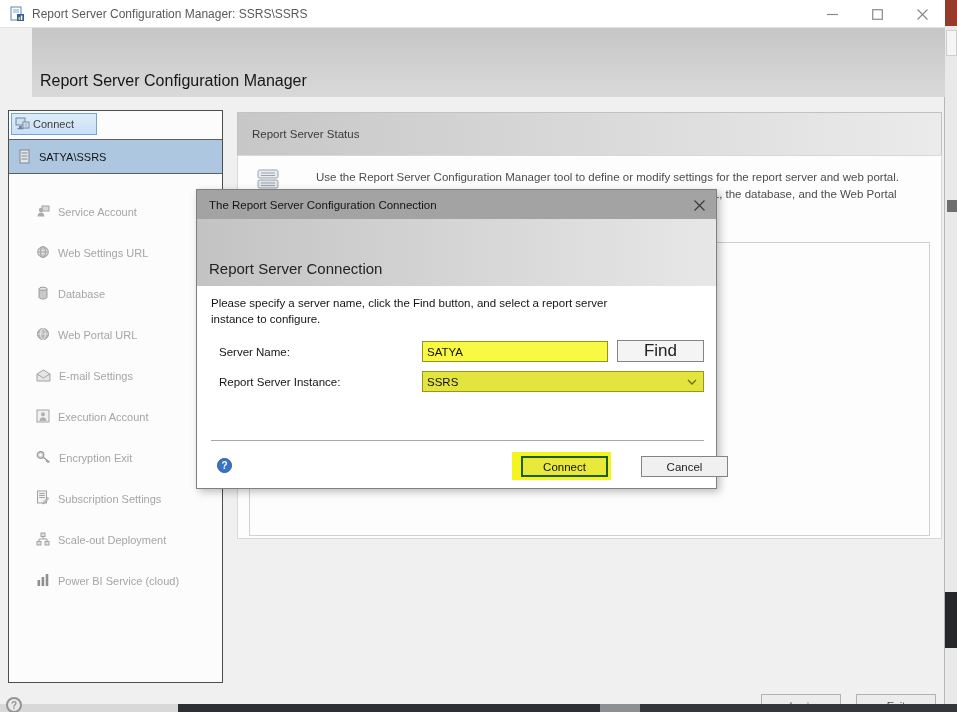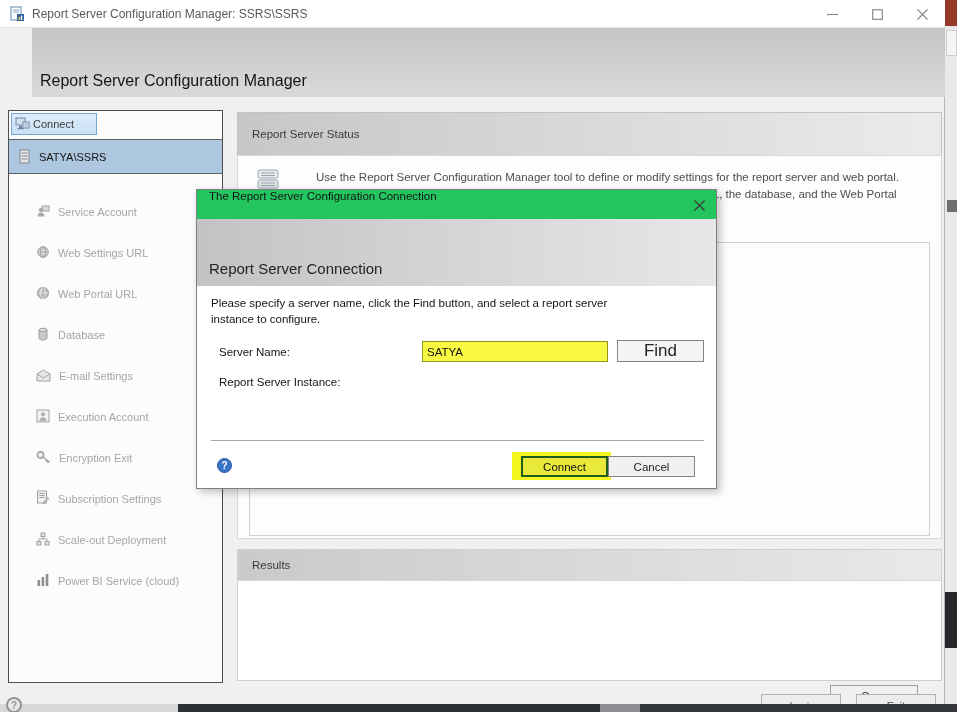--- a/index.html
+++ b/index.html
@@ -50,36 +50,36 @@
 
   
   .sliver { position:absolute; left:945px; top:0; width:12px; height:712px; background:#e9e9e9; z-index:5; }
   .sliver .seg-red { position:absolute; left:0; top:0; width:12px; height:26px; background:#973a2a; }
   .sliver .seg-tab { position:absolute; left:1px; top:30px; width:11px; height:26px; background:#f5f5f5; border:1px solid #cfcfcf; }
   .sliver .seg-dark1 { position:absolute; left:2px; top:200px; width:10px; height:12px; background:#6e6e6e; }
   .sliver .seg-black { position:absolute; left:0; top:592px; width:12px; height:56px; background:#26272a; }
 
   
   .dialog { position:absolute; left:196px; top:189px; width:521px; height:300px; background:#ffffff; border:1px solid #7f7f7f; box-shadow:3px 3px 8px rgba(0,0,0,.25); z-index:30; }
-  .dlg-titlebar { position:relative; height:29px; background:#22c55e; display:flex; align-items:flex-start; padding-left:12px; font-size:11.5px; color:#151515; }
+  .dlg-titlebar { position:relative; height:29px; background:#a3a3a3; display:flex; align-items:center; padding-left:12px; font-size:11.5px; color:#151515; }
   .dlg-close { position:absolute; right:9px; top:7px; width:16px; height:16px; display:flex; align-items:center; justify-content:center; }
   .dlg-banner { position:relative; height:67px; background:linear-gradient(to right,#c3c3c3,#e7e7e7); }
   .dlg-heading { position:absolute; left:12px; bottom:9px; font-size:15px; color:#232323; }
   .dlg-body { position:relative; height:204px; font-size:11.5px; color:#141414; }
   .dlg-instruction { position:absolute; left:14px; top:9px; line-height:16px; }
   .fld-label-server { position:absolute; left:22px; top:60px; }
   .fld-label-instance { position:absolute; left:22px; top:90px; }
   .server-input { position:absolute; left:225px; top:55px; width:186px; height:21px; background:#f9f943; border:1px solid #92921f; font-family:"Liberation Sans",sans-serif; font-size:11.5px; color:#101010; padding-left:4px; }
   .find-btn { position:absolute; left:420px; top:54px; width:87px; height:22px; background:#f4f4f4; border:1px solid #848484; font-size:17px; color:#222; display:flex; align-items:center; justify-content:center; }
   .instance-dd { position:absolute; left:225px; top:85px; width:282px; height:21px; background:#e4e43e; border:1px solid #97971f; display:flex; align-items:center; justify-content:space-between; padding:0 6px 0 4px; font-size:11.5px; color:#101010; }
   .dlg-sep { position:absolute; left:14px; top:154px; width:493px; height:1px; background:#a6a6a6; }
   .dlg-help { position:absolute; left:20px; top:172px; width:15px; height:15px; border-radius:50%; background:#3973c6; border:1px solid #2a5ca3; color:#fff; font-size:10px; font-weight:bold; display:flex; align-items:center; justify-content:center; }
   .connect-highlight { position:absolute; left:315px; top:166px; width:99px; height:28px; background:#f4f41e; }
   .connect-dlg-btn { position:absolute; left:324px; top:170px; width:87px; height:21px; background:#e9e93c; border:2px solid #1f5c20; font-size:11.5px; color:#0e0e0e; display:flex; align-items:center; justify-content:center; }
-  .cancel-btn { position:absolute; left:411px; top:170px; width:87px; height:21px; background:#f0f0f0; border:1px solid #848484; font-size:11.5px; color:#222; display:flex; align-items:center; justify-content:center; }
+  .cancel-btn { position:absolute; left:444px; top:170px; width:87px; height:21px; background:#f0f0f0; border:1px solid #848484; font-size:11.5px; color:#222; display:flex; align-items:center; justify-content:center; }
 </style>
 </head>
 <body>
 
 <div class="win">
 
   <div class="titlebar">
     <svg class="app-icon" viewBox="0 0 16 16">
       <rect x="2" y="1" width="10" height="13" fill="#ffffff" stroke="#5b87b0" stroke-width="1"></rect>
       <line x1="4" y1="4" x2="10" y2="4" stroke="#7da7cc" stroke-width="1"></line>
@@ -149,33 +149,33 @@
           <circle cx="7" cy="7" r="5.3" fill="#e0e0e0" stroke="#a2a2a2"></circle>
           <ellipse cx="7" cy="7" rx="2.4" ry="5.3" fill="none" stroke="#a2a2a2"></ellipse>
           <line x1="1.7" y1="7" x2="12.3" y2="7" stroke="#a2a2a2"></line>
           <line x1="2.5" y1="4" x2="11.5" y2="4" stroke="#a2a2a2" stroke-width="0.7"></line>
           <line x1="2.5" y1="10" x2="11.5" y2="10" stroke="#a2a2a2" stroke-width="0.7"></line>
         </svg>
         <span>Web Settings URL</span>
       </div>
       <div class="nav-item">
         <svg width="14" height="14" viewBox="0 0 14 14">
+          <path d="M3 2.8 L3 11.2 C3 12.2 4.8 13 7 13 C9.2 13 11 12.2 11 11.2 L11 2.8 Z" fill="#c9c9c9" stroke="#9d9d9d"></path>
+          <ellipse cx="7" cy="2.8" rx="4" ry="1.6" fill="#e4e4e4" stroke="#9d9d9d"></ellipse>
+        </svg>
+        <span>Database</span>
+      </div>
+      <div class="nav-item">
+        <svg width="14" height="14" viewBox="0 0 14 14">
           <circle cx="7" cy="7" r="5.5" fill="#b9b9b9" stroke="#989898"></circle>
           <ellipse cx="7" cy="7" rx="2.5" ry="5.5" fill="none" stroke="#e6e6e6" stroke-width="0.9"></ellipse>
           <line x1="1.5" y1="7" x2="12.5" y2="7" stroke="#e6e6e6" stroke-width="0.9"></line>
           <circle cx="5.2" cy="4.6" r="1.5" fill="#e2e2e2" opacity="0.7"></circle>
         </svg>
         <span>Web Portal URL</span>
-      </div>
-      <div class="nav-item">
-        <svg width="14" height="14" viewBox="0 0 14 14">
-          <path d="M3 2.8 L3 11.2 C3 12.2 4.8 13 7 13 C9.2 13 11 12.2 11 11.2 L11 2.8 Z" fill="#c9c9c9" stroke="#9d9d9d"></path>
-          <ellipse cx="7" cy="2.8" rx="4" ry="1.6" fill="#e4e4e4" stroke="#9d9d9d"></ellipse>
-        </svg>
-        <span>Database</span>
       </div>
       <div class="nav-item">
         <svg width="15" height="13" viewBox="0 0 15 13">
           <path d="M1 5 L7.5 1 L14 5 L14 12 L1 12 Z" fill="#e6e6e6" stroke="#a2a2a2"></path>
           <path d="M1 5 L7.5 9 L14 5" fill="none" stroke="#a2a2a2"></path>
         </svg>
         <span>E-mail Settings</span>
       </div>
       <div class="nav-item">
         <svg width="14" height="14" viewBox="0 0 14 14">
@@ -241,28 +241,20 @@
       </svg>
       <div class="status-desc">
         <div>Use the Report Server Configuration Manager tool to define or modify settings for the report server and web portal.</div>
         <div>Before you can use the report server, you must configure the Web Service URL, the database, and the Web Portal</div>
         <div>URL.</div>
       </div>
       <div class="group-box"></div>
     </div>
   </div>
 
-  <div class="results-section">
-    <div class="results-header">
-      <span>Results</span>
-    </div>
-    <div class="results-body">
-      <div class="copy-btn">Copy</div>
-    </div>
-  </div>
 
   <div class="footer-btn apply-btn">Apply</div>
   <div class="footer-btn exit-btn">Exit</div>
   <div class="bottom-help">?</div>
 
 </div>
 
 <div class="sliver">
   <div class="seg-red"></div>
   <div class="seg-tab"></div>
@@ -288,20 +280,26 @@
     <div class="dlg-instruction">
       <div>Please specify a server name, click the Find button, and select a report server</div>
       <div>instance to configure.</div>
     </div>
 
     <div class="fld-label-server">Server Name:</div>
     <input class="server-input" type="text" readonly="" value="SATYA" style="">
     <div class="find-btn">Find</div>
 
     <div class="fld-label-instance">Report Server Instance:</div>
+    <div class="instance-dd">
+      <span>SSRS</span>
+      <svg width="10" height="6" viewBox="0 0 10 6">
+          <path d="M1 1 L5 5 L9 1" fill="none" stroke="#6e6e12" stroke-width="1.4"></path>
+        </svg>
+    </div>
 
     <div class="dlg-sep"></div>
     <div class="dlg-help">?</div>
 
     <div class="connect-highlight"></div>
     <div class="connect-dlg-btn">Connect</div>
     <div class="cancel-btn">Cancel</div>
   </div>
 </div>
 

